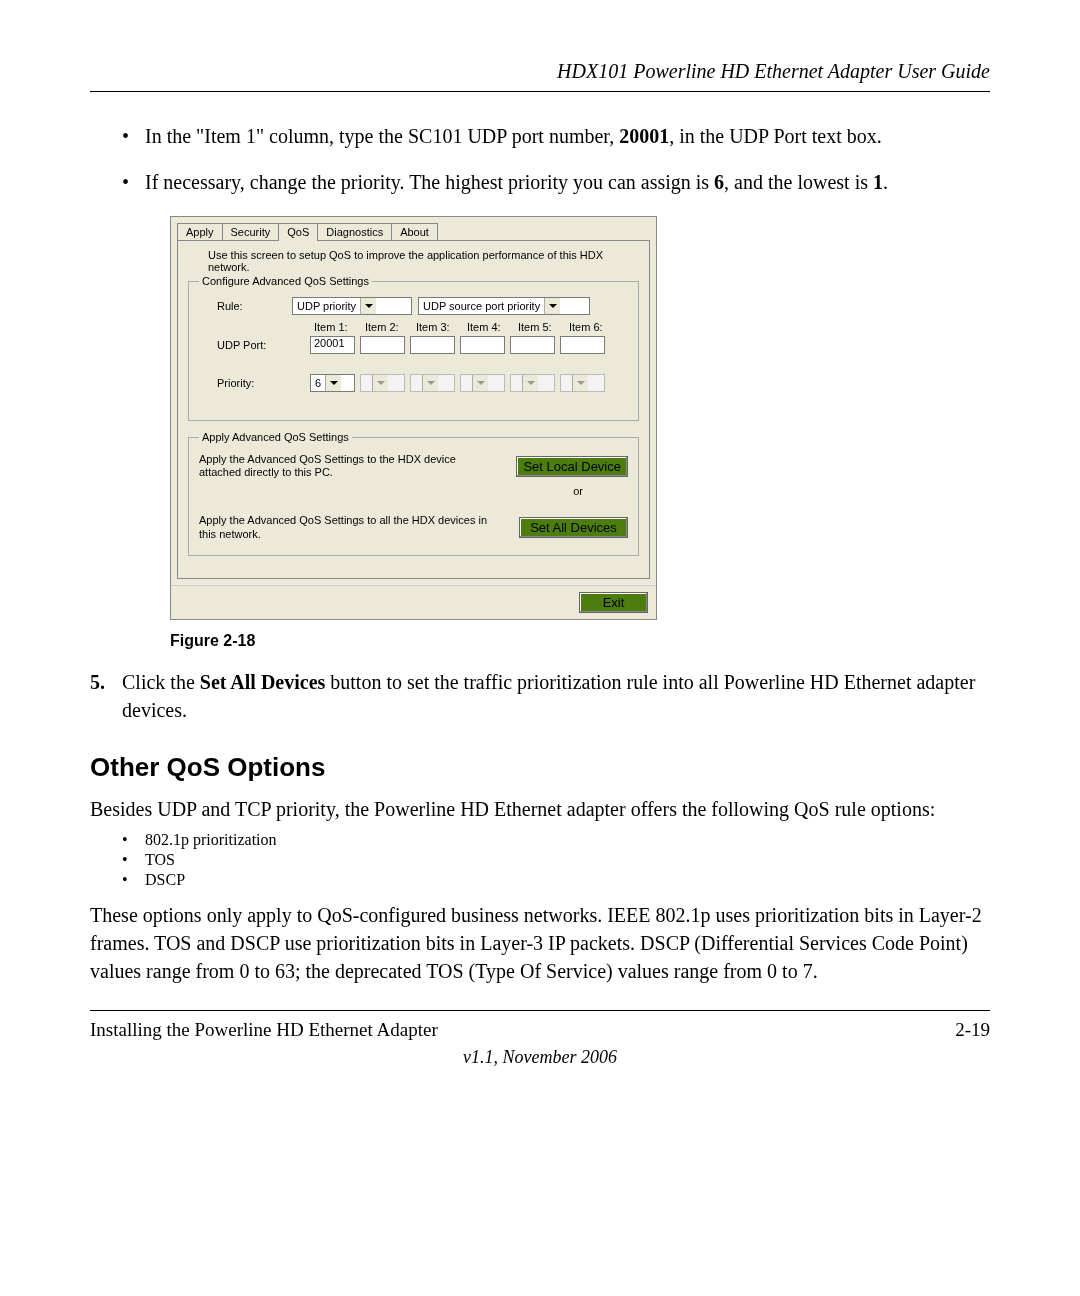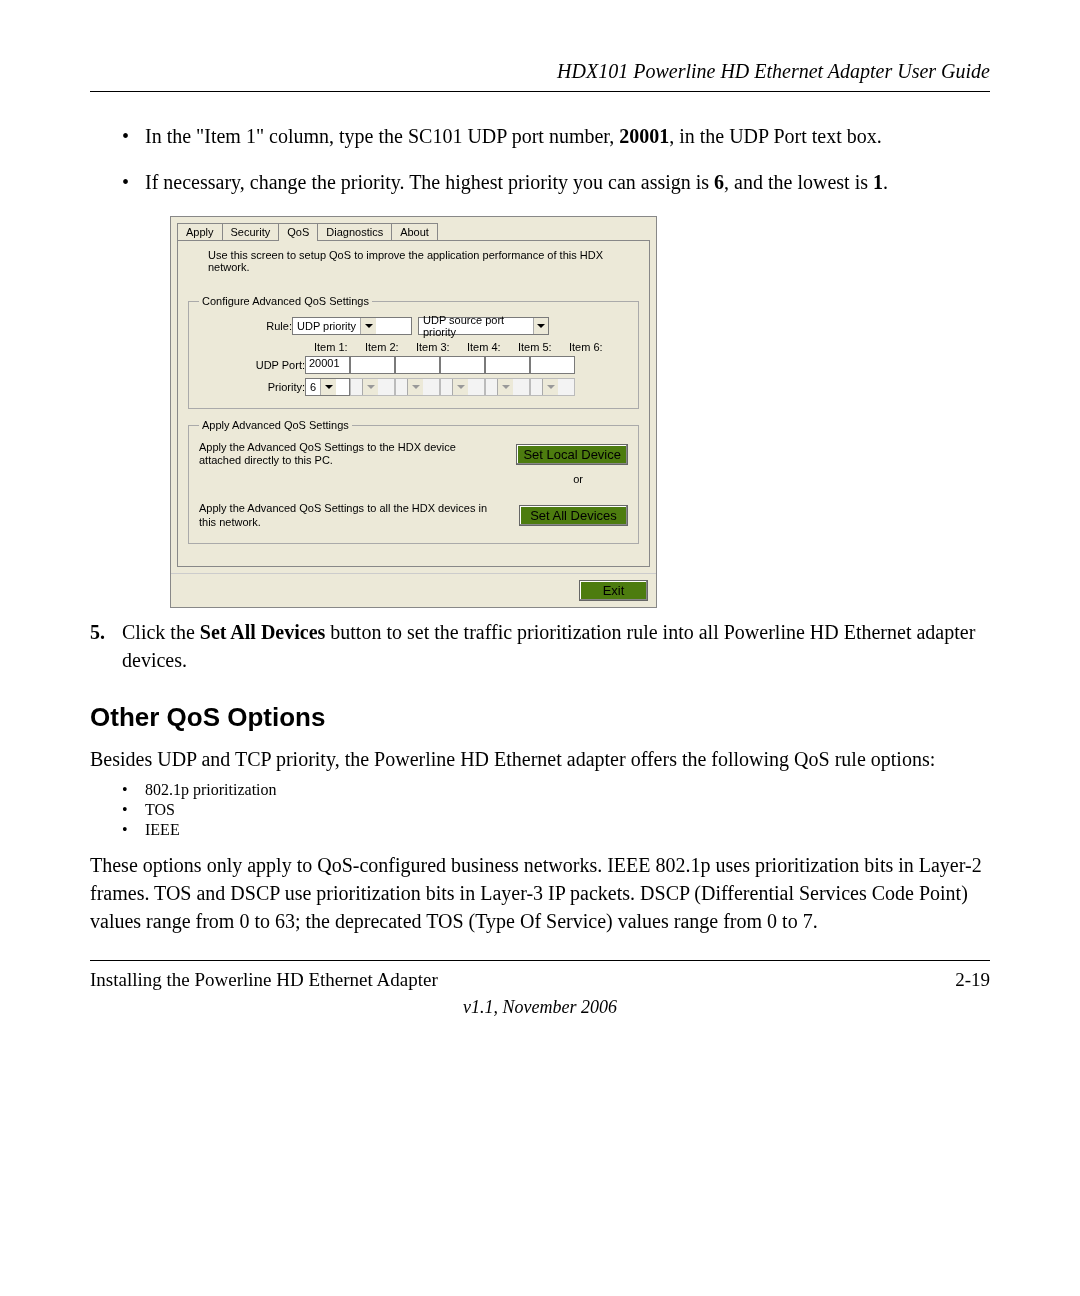--- a/index.html
+++ b/index.html
@@ -100,40 +100,40 @@
     margin-bottom: -1px;
   }
   .tab-body {
     border: 1px solid #888;
     margin: 0 6px 6px 6px;
     padding: 8px 10px 12px 10px;
     background: #ece9d8;
   }
   .hint {
     font-size: 11px;
-    margin-bottom: 22px;
+    margin-bottom: 2px;
     padding-left: 20px;
   }
   fieldset {
     border: 1px solid #aaa;
     margin: 0 0 10px 0;
     padding: 10px 10px 8px 10px;
   }
   legend {
     font-size: 11px;
     padding: 0 3px;
   }
   .row {
     display: flex;
     align-items: center;
     margin-bottom: 6px;
   }
   .row-label {
     width: 75px;
-    text-align: right;
+    text-align: left;
     padding-left: 18px;
   }
   .combo {
     display: inline-flex;
     align-items: center;
     background: #fff;
     border: 1px solid #7a7a7a;
     height: 18px;
     padding: 0 0 0 4px;
     box-sizing: border-box;
@@ -169,21 +169,22 @@
     display: flex;
     margin-left: 115px;
     gap: 11px;
     font-size: 11px;
     margin-bottom: 3px;
   }
   .item-headers span { width: 40px; }
   .item-row {
     display: flex;
     align-items: center;
-    margin-bottom: 4px;
+    gap: 5px;
+    margin-bottom: 20px;
   }
   .item-row .txt, .item-row .combo { width: 45px; }
   .apply-row {
     display: flex;
     justify-content: space-between;
     align-items: center;
     margin-bottom: 6px;
   }
   .apply-text { width: 290px; font-size: 11px; line-height: 1.2; }
   .winbtn {
@@ -282,21 +283,21 @@
 
         <fieldset>
           <legend>Configure Advanced QoS Settings</legend>
           <div class="row">
             <div class="row-label">Rule:</div>
             <div class="combo" style="width:120px">
               <span>UDP priority</span>
                 <span class="arrow"></span>
             </div>
             <div style="width:6px"></div>
-            <div class="combo" style="width:131px">
+            <div class="combo" style="width:172px">
               <span>UDP source port priority</span>
                 <span class="arrow"></span>
             </div>
           </div>
           <div class="item-headers">
             <span>Item 1:</span>
             <span>Item 2:</span>
             <span>Item 3:</span>
             <span>Item 4:</span>
             <span>Item 5:</span>
@@ -353,35 +354,36 @@
           </div>
         </fieldset>
 
       </div>
       <div class="dialog-footer">
         <span class="winbtn">Exit</span>
       </div>
     </div>
   </div>
 
+  <div class="figure-caption">Figure 2-18</div>
 
   <ol class="step">
     <li>
       <span class="num">5.</span>
       <span>Click the </span><b>Set All Devices</b><span> button to set the traffic prioritization rule into all Powerline HD Ethernet adapter devices.</span>
     </li>
   </ol>
 
   <h2 class="section">Other QoS Options</h2>
 
   <p class="body">Besides UDP and TCP priority, the Powerline HD Ethernet adapter offers the following QoS rule options:</p>
   <ul class="sub-bullets">
     <li>802.1p prioritization</li>
     <li>TOS</li>
-    <li>IEEE</li>
+    <li>DSCP</li>
   </ul>
   <p class="body">These options only apply to QoS-configured business networks. IEEE 802.1p uses prioritization bits in Layer-2 frames. TOS and DSCP use prioritization bits in Layer-3 IP packets. DSCP (Differential Services Code Point) values range from 0 to 63; the deprecated TOS (Type Of Service) values range from 0 to 7.</p>
 
   <hr class="hr-bottom">
   <div class="footer-row">
     <span>Installing the Powerline HD Ethernet Adapter</span>
     <span>2-19</span>
   </div>
   <div class="footer-version">v1.1, November 2006</div>
 </div>

